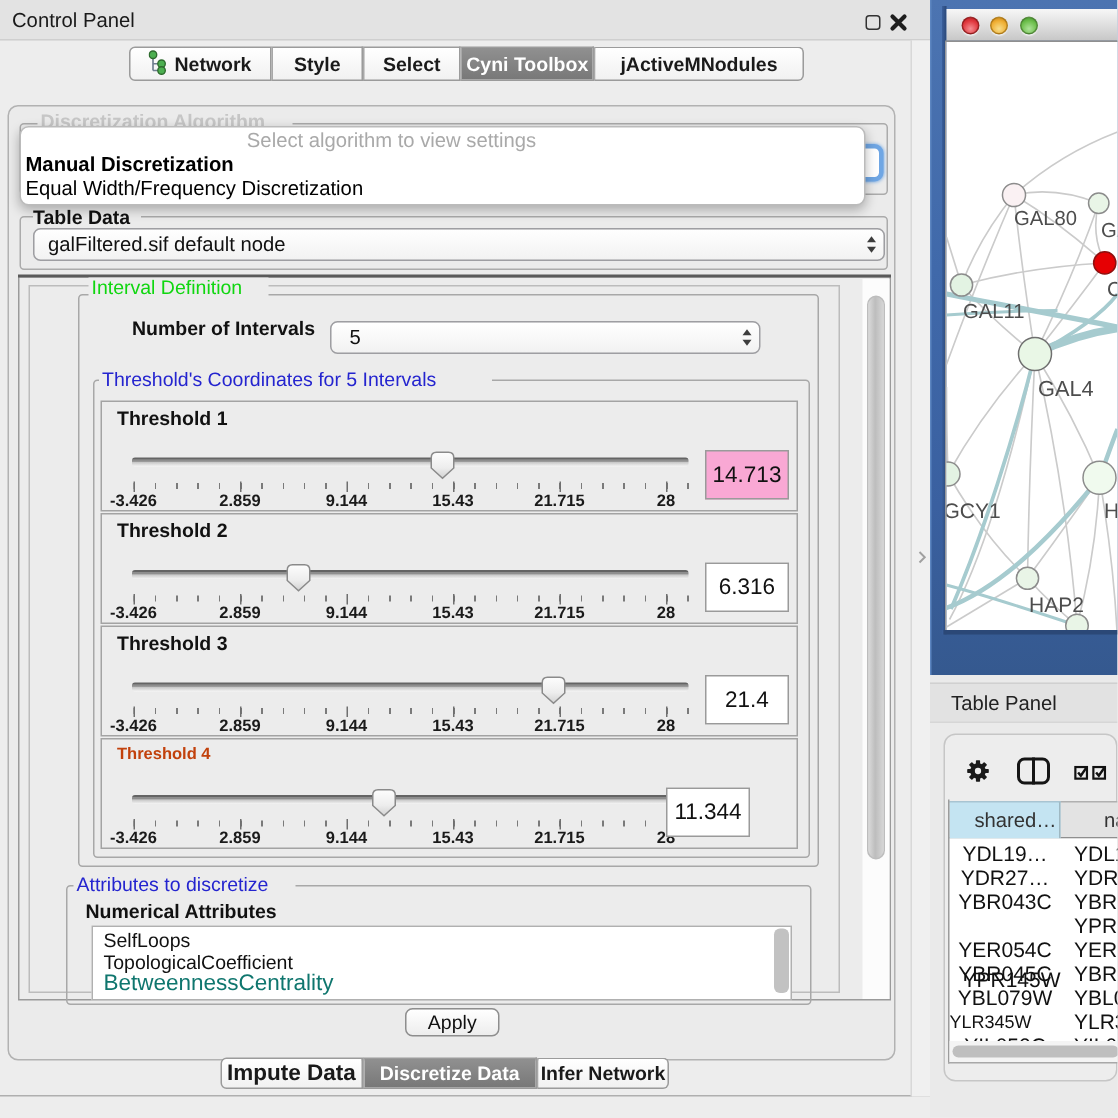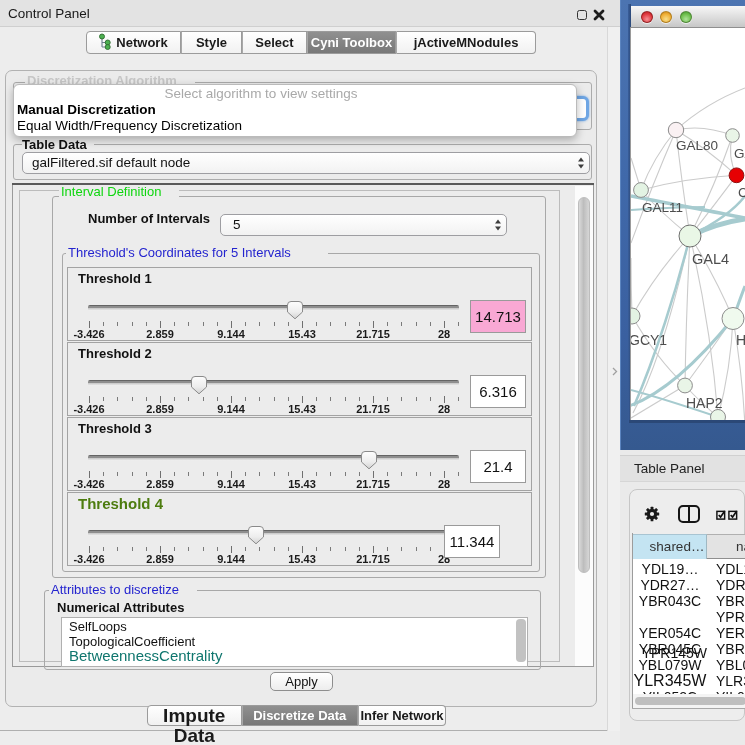--- a/index.html
+++ b/index.html
@@ -117,21 +117,21 @@
 <div class="a" style="left:160px;top:478px;width:60px;margin-left:-30px;text-align:center;font-size:11px;font-weight:bold;color:#1a1a1a">2.859</div>
 <div class="a" style="left:231px;top:478px;width:60px;margin-left:-30px;text-align:center;font-size:11px;font-weight:bold;color:#1a1a1a">9.144</div>
 <div class="a" style="left:302px;top:478px;width:60px;margin-left:-30px;text-align:center;font-size:11px;font-weight:bold;color:#1a1a1a">15.43</div>
 <div class="a" style="left:373px;top:478px;width:60px;margin-left:-30px;text-align:center;font-size:11px;font-weight:bold;color:#1a1a1a">21.715</div>
 <div class="a" style="left:444px;top:478px;width:60px;margin-left:-30px;text-align:center;font-size:11px;font-weight:bold;color:#1a1a1a">28</div>
 <svg class="a" style="left:360px;top:450px" width="18" height="20" viewBox="0 0 18 20">
     <path d="M1.5 5 Q1.5 1.5 5 1.5 H13 Q16.5 1.5 16.5 5 V12 L9 18.8 L1.5 12 Z" fill="url(#tg)" stroke="#8A8A8A" stroke-width="1"></path>
   </svg>
 <div class="a" style="left:470px;top:450px;width:56px;height:33px;background:#FFF;border:1px solid #9A9A9A;text-align:center;font-size:15px;color:#111;line-height:31px">21.4</div>
 <div class="a" style="left:66.5px;top:492px;width:465.5px;height:74px;border:1px solid #A3A3A3"></div>
-<div class="a" style="left:78px;top:496px;width:120px;height:15px;font-size:15px;font-weight:bold;color:#4d7c0f;line-height:15px">Threshold 4</div>
+<div class="a" style="left:78px;top:496px;width:120px;height:15px;font-size:11px;font-weight:bold;color:#c2410c;line-height:15px">Threshold 4</div>
 <div class="a" style="left:88px;top:530px;width:371px;height:5.5px;border-radius:2px;background:linear-gradient(#646464 0px 1px,#8E8E8E 1.5px 2.5px,#C9C9C9 55%,#F5F5F5)"></div>
 <div class="a" style="left:88.5px;top:547px;width:372px;height:4px;background:repeating-linear-gradient(90deg,#7A7A7A 0 1px,transparent 1px 14.2px)"></div>
 <div class="a" style="left:89px;top:546px;width:1px;height:7px;background:#6F6F6F"></div>
 <div class="a" style="left:160px;top:546px;width:1px;height:7px;background:#6F6F6F"></div>
 <div class="a" style="left:231px;top:546px;width:1px;height:7px;background:#6F6F6F"></div>
 <div class="a" style="left:302px;top:546px;width:1px;height:7px;background:#6F6F6F"></div>
 <div class="a" style="left:373px;top:546px;width:1px;height:7px;background:#6F6F6F"></div>
 <div class="a" style="left:444px;top:546px;width:1px;height:7px;background:#6F6F6F"></div>
 <div class="a" style="left:89px;top:553px;width:60px;margin-left:-30px;text-align:center;font-size:11px;font-weight:bold;color:#1a1a1a">-3.426</div>
 <div class="a" style="left:160px;top:553px;width:60px;margin-left:-30px;text-align:center;font-size:11px;font-weight:bold;color:#1a1a1a">2.859</div>
@@ -145,21 +145,21 @@
 <div class="a" style="left:444px;top:525px;width:56px;height:33px;background:#FFF;border:1px solid #9A9A9A;text-align:center;font-size:15px;color:#111;line-height:31px">11.344</div>
 <div class="a" style="left:44px;top:590px;width:497px;height:80px;border:1px solid #A8A8A8;border-radius:3px"></div>
 <div class="a" style="left:49px;top:583px;width:148px;height:13px;background:#ECECEC;font-size:13px;color:#2424CF;line-height:13px;padding:0 2px">Attributes to discretize</div>
 <div class="a" style="left:57px;top:601px;width:160px;height:14px;font-size:13px;font-weight:bold;color:#111;line-height:14px">Numerical Attributes</div>
 <div class="a" style="left:61px;top:617px;width:467px;height:50px;background:#FFF;border:1px solid #B0B0B0;overflow:hidden"></div>
 <div class="a" style="left:69px;top:620px;width:300px;height:14px;font-size:13px;color:#111;line-height:14px">SelfLoops</div>
 <div class="a" style="left:69px;top:634.5px;width:300px;height:14px;font-size:13px;color:#111;line-height:14px">TopologicalCoefficient</div>
 <div class="a" style="left:69px;top:649px;width:300px;height:14px;font-size:15px;color:#0f766e;line-height:14px">BetweennessCentrality</div>
 <div class="a" style="left:516px;top:619px;width:10px;height:43px;background:#C2C2C2;border-radius:4px"></div>
 <div class="a" style="left:270px;top:672px;width:63px;height:19px;background:linear-gradient(#FFFFFF,#EDEDED);border:1px solid #8E8E8E;border-radius:5px;text-align:center;font-size:13px;color:#111;line-height:17px">Apply</div>
-<div class="a" style="left:147px;top:705px;width:94.5px;height:21px;background:linear-gradient(#FFFFFF,#F1F1F1);border:1px solid #9B9B9B;border-left:1px solid #9B9B9B;border-top-left-radius:4px;border-bottom-left-radius:4px;color:#1a1a1a;font-size:19px;font-weight:bold;text-align:center;line-height:20px">Impute Data</div>
+<div class="a" style="left:147px;top:705px;width:94.5px;height:21px;background:linear-gradient(#FFFFFF,#F1F1F1);border:1px solid #9B9B9B;border-left:1px solid #9B9B9B;border-top-left-radius:4px;border-bottom-left-radius:4px;color:#1a1a1a;font-size:15px;font-weight:bold;text-align:center;line-height:20px">Impute Data</div>
 <div class="a" style="left:241.5px;top:705px;width:116.5px;height:21px;background:linear-gradient(#909090,#787878);border:1px solid #9B9B9B;border-left:1px solid #A8A8A8;;color:#FFFFFF;font-size:13px;font-weight:bold;text-align:center;line-height:20px">Discretize Data</div>
 <div class="a" style="left:358px;top:705px;width:88px;height:21px;background:linear-gradient(#FFFFFF,#F1F1F1);border:1px solid #9B9B9B;border-left:1px solid #A8A8A8;border-top-right-radius:4px;border-bottom-right-radius:4px;color:#1a1a1a;font-size:13px;font-weight:bold;text-align:center;line-height:20px">Infer Network</div>
 <svg class="a" style="left:611px;top:367px" width="7" height="9" viewBox="0 0 7 9">
     <path d="M2 1 L5.5 4.5 L2 8" stroke="#A0A0A0" stroke-width="1.3" fill="none"></path>
   </svg>
 <div class="a" style="left:620px;top:0px;width:125px;height:450px;background:linear-gradient(180deg,#4C74B1 0%,#4069AA 40%,#3A60A0 75%,#35598F 100%)"></div>
 <div class="a" style="left:620px;top:0px;width:1px;height:450px;background:#5C85C0"></div>
 <div class="a" style="left:628px;top:4px;width:3px;height:419px;background:linear-gradient(90deg,#3A5F9C,#2B4877)"></div>
 <div class="a" style="left:629px;top:420px;width:116px;height:3px;background:#2B4877"></div>
 <div class="a" style="left:630px;top:27px;width:115px;height:1px;background:#8F8F8F"></div>
@@ -260,21 +260,21 @@
 <div class="a" style="left:633px;top:592.7px;width:74px;height:16px;font-size:14px;color:#111;text-align:center;line-height:16px">YBR043C</div>
 <div class="a" style="left:716px;top:592.7px;width:60px;height:16px;font-size:14px;color:#111;line-height:16px">YBR04</div>
 <div class="a" style="left:633px;top:645px;width:74px;height:16px;font-size:14px;color:#111;text-align:right;line-height:16px">YPR145W</div>
 <div class="a" style="left:716px;top:608.8px;width:60px;height:16px;font-size:14px;color:#111;line-height:16px">YPR14</div>
 <div class="a" style="left:633px;top:624.9px;width:74px;height:16px;font-size:14px;color:#111;text-align:center;line-height:16px">YER054C</div>
 <div class="a" style="left:716px;top:624.9px;width:60px;height:16px;font-size:14px;color:#111;line-height:16px">YER05</div>
 <div class="a" style="left:633px;top:641px;width:74px;height:16px;font-size:14px;color:#111;text-align:center;line-height:16px">YBR045C</div>
 <div class="a" style="left:716px;top:641px;width:60px;height:16px;font-size:14px;color:#111;line-height:16px">YBR04</div>
 <div class="a" style="left:633px;top:657.1px;width:74px;height:16px;font-size:14px;color:#111;text-align:center;line-height:16px">YBL079W</div>
 <div class="a" style="left:716px;top:657.1px;width:60px;height:16px;font-size:14px;color:#111;line-height:16px">YBL07</div>
-<div class="a" style="left:633px;top:673.2px;width:74px;height:16px;font-size:16px;color:#111;text-align:center;line-height:16px">YLR345W</div>
+<div class="a" style="left:633px;top:673.2px;width:74px;height:16px;font-size:12px;color:#111;text-align:left;line-height:16px">YLR345W</div>
 <div class="a" style="left:716px;top:673.2px;width:60px;height:16px;font-size:14px;color:#111;line-height:16px">YLR34</div>
 <div class="a" style="left:633px;top:689.3px;width:74px;height:16px;font-size:14px;color:#111;text-align:center;line-height:16px">YIL052C</div>
 <div class="a" style="left:716px;top:689.3px;width:60px;height:16px;font-size:14px;color:#111;line-height:16px">YIL05</div>
 <div class="a" style="left:633px;top:694px;width:112px;height:14px;background:#F4F4F4"></div>
 <div class="a" style="left:634.5px;top:696.5px;width:111px;height:8px;background:#BFBFBF;border-radius:4px"></div>
 <div class="a" style="left:13px;top:84px;width:564px;height:53px;background:#FFF;border:1px solid #BBB;border-radius:6px;box-shadow:0 3px 8px rgba(0,0,0,0.28)"></div>
 <div class="a" style="left:13px;top:86px;width:496px;height:16px;font-size:13.5px;color:#A9A9A9;text-align:center;line-height:16px">Select algorithm to view settings</div>
 <div class="a" style="left:17px;top:101.5px;width:540px;height:15px;font-size:13.5px;font-weight:bold;color:#000;line-height:15px">Manual Discretization</div>
 <div class="a" style="left:17px;top:117.5px;width:540px;height:15px;font-size:13.5px;color:#000;line-height:15px">Equal Width/Frequency Discretization</div>
 </body></html>

